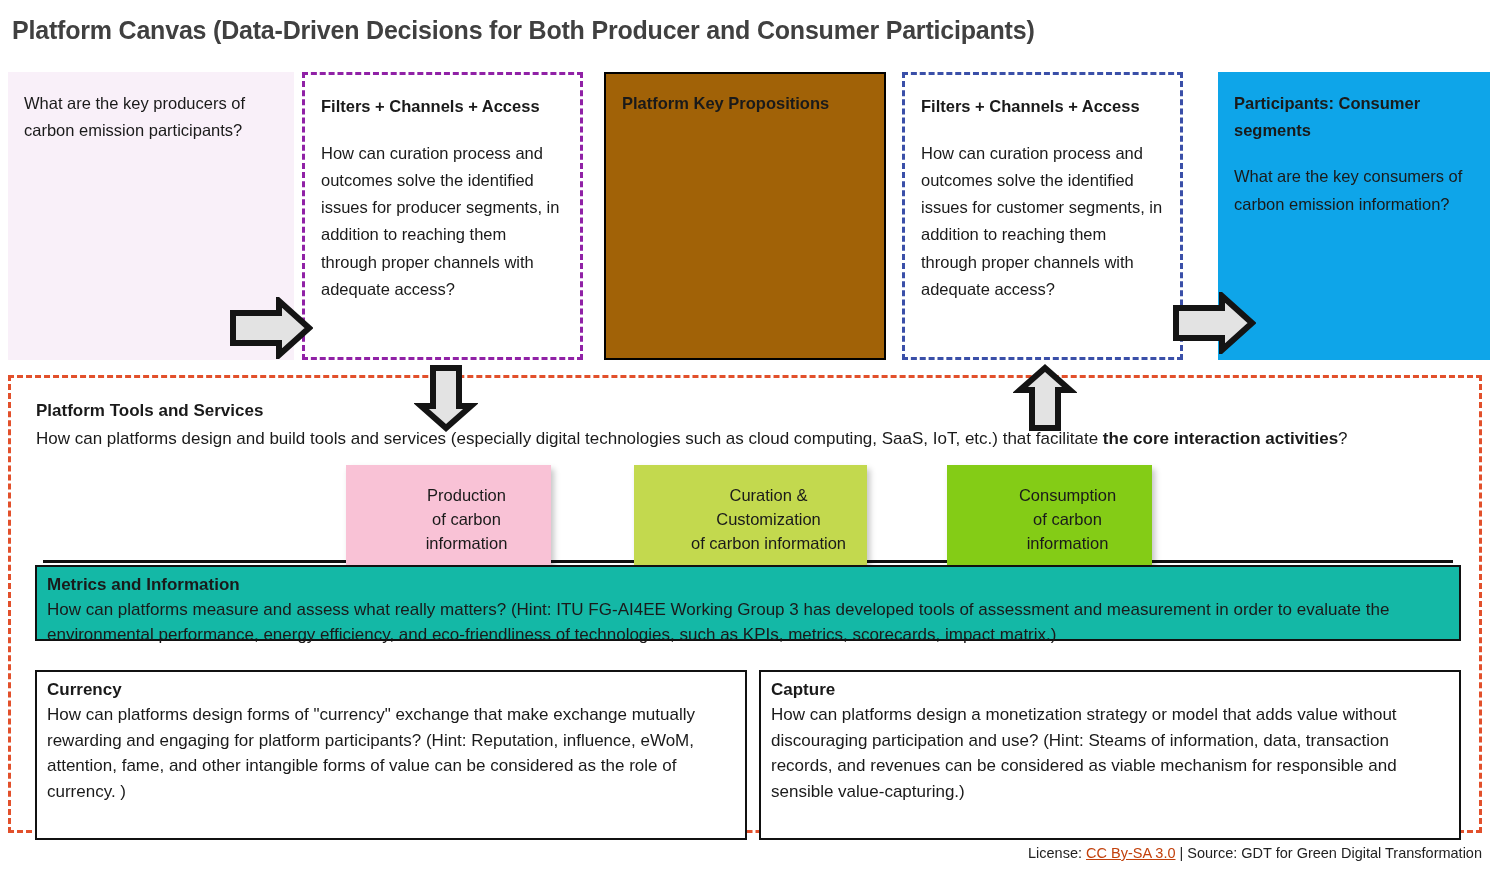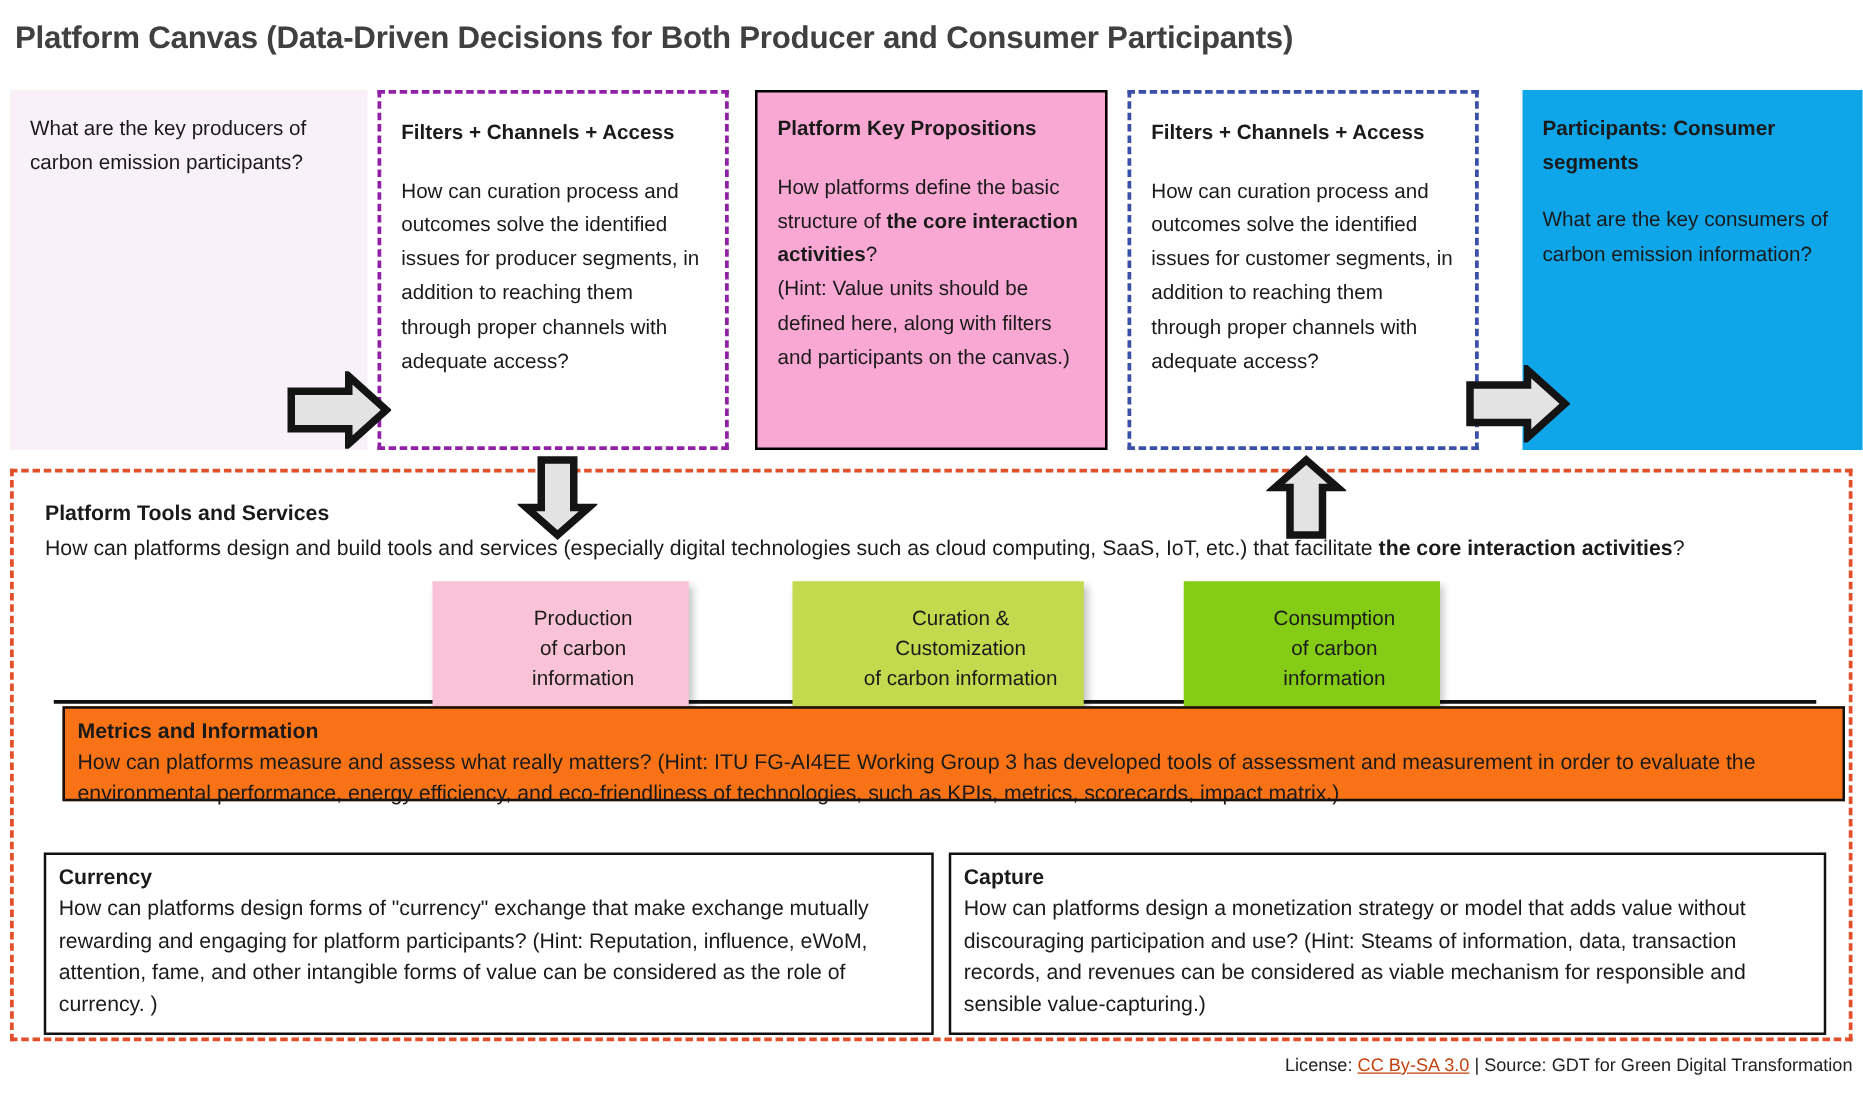--- a/index.html
+++ b/index.html
@@ -56,21 +56,21 @@
   }
   #panel-filters-left {
     left: 302px;
     width: 281px;
     background: #ffffff;
     border: 3px dashed #9021A6;
   }
   #panel-key-propositions {
     left: 604px;
     width: 282px;
-    background: #f9a8d4;
+    background: #a16207;
     border: 2.5px solid #000000;
     padding-top: 16px;
   }
   #panel-filters-right {
     left: 902px;
     width: 281px;
     background: #ffffff;
     border: 3px dashed #3A4FA8;
   }
   #panel-consumer {
@@ -149,33 +149,32 @@
 
   
   #metrics-box {
     position: absolute;
     left: 24px;
     top: 187px;
     width: 1426px;
     height: 76px;
     box-sizing: border-box;
     border: 2.5px solid #111111;
-    background: #f97316;
+    background: #14b8a6;
     padding: 6px 10px 4px 10px;
     z-index: 5;
-    margin-left: 15px;
   }
   #metrics-heading { font-size: 17px; font-weight: bold; line-height: 1.4; }
   #metrics-body { font-size: 17px; line-height: 1.5; }
 
   
   .bottom-box {
     position: absolute;
-    top: 304px;
-    height: 146px;
+    top: 292px;
+    height: 170px;
     box-sizing: border-box;
     border: 2.5px solid #111111;
     background: #ffffff;
     padding: 6px 10px 4px 10px;
   }
   #currency-box { left: 24px; width: 712px; }
   #capture-box  { left: 748px; width: 702px; }
   .box-heading { font-size: 17px; font-weight: bold; line-height: 1.4; }
   .box-body { font-size: 17px; line-height: 1.52; }
 
@@ -202,21 +201,20 @@
   <div class="panel-body">What are the key producers of carbon emission participants?</div>
 </div>
 
 <div class="top-panel" id="panel-filters-left">
   <div class="panel-heading">Filters + Channels + Access</div>
   <div class="panel-body">How can curation process and outcomes solve the identified issues for producer segments, in addition to reaching them through proper channels with adequate access?</div>
 </div>
 
 <div class="top-panel" id="panel-key-propositions">
   <div class="panel-heading">Platform Key Propositions</div>
-  <div class="panel-body"><span>How platforms define the basic structure of </span><b>the core interaction activities</b><span>?</span><br><span>(Hint: Value units should be defined here, along with filters and participants on the canvas.)</span></div>
 </div>
 
 <div class="top-panel" id="panel-filters-right">
   <div class="panel-heading">Filters + Channels + Access</div>
   <div class="panel-body">How can curation process and outcomes solve the identified issues for customer segments, in addition to reaching them through proper channels with adequate access?</div>
 </div>
 
 <div class="top-panel" id="panel-consumer">
   <div class="panel-heading">Participants: Consumer segments</div>
   <div class="panel-body">What are the key consumers of carbon emission information?</div>

